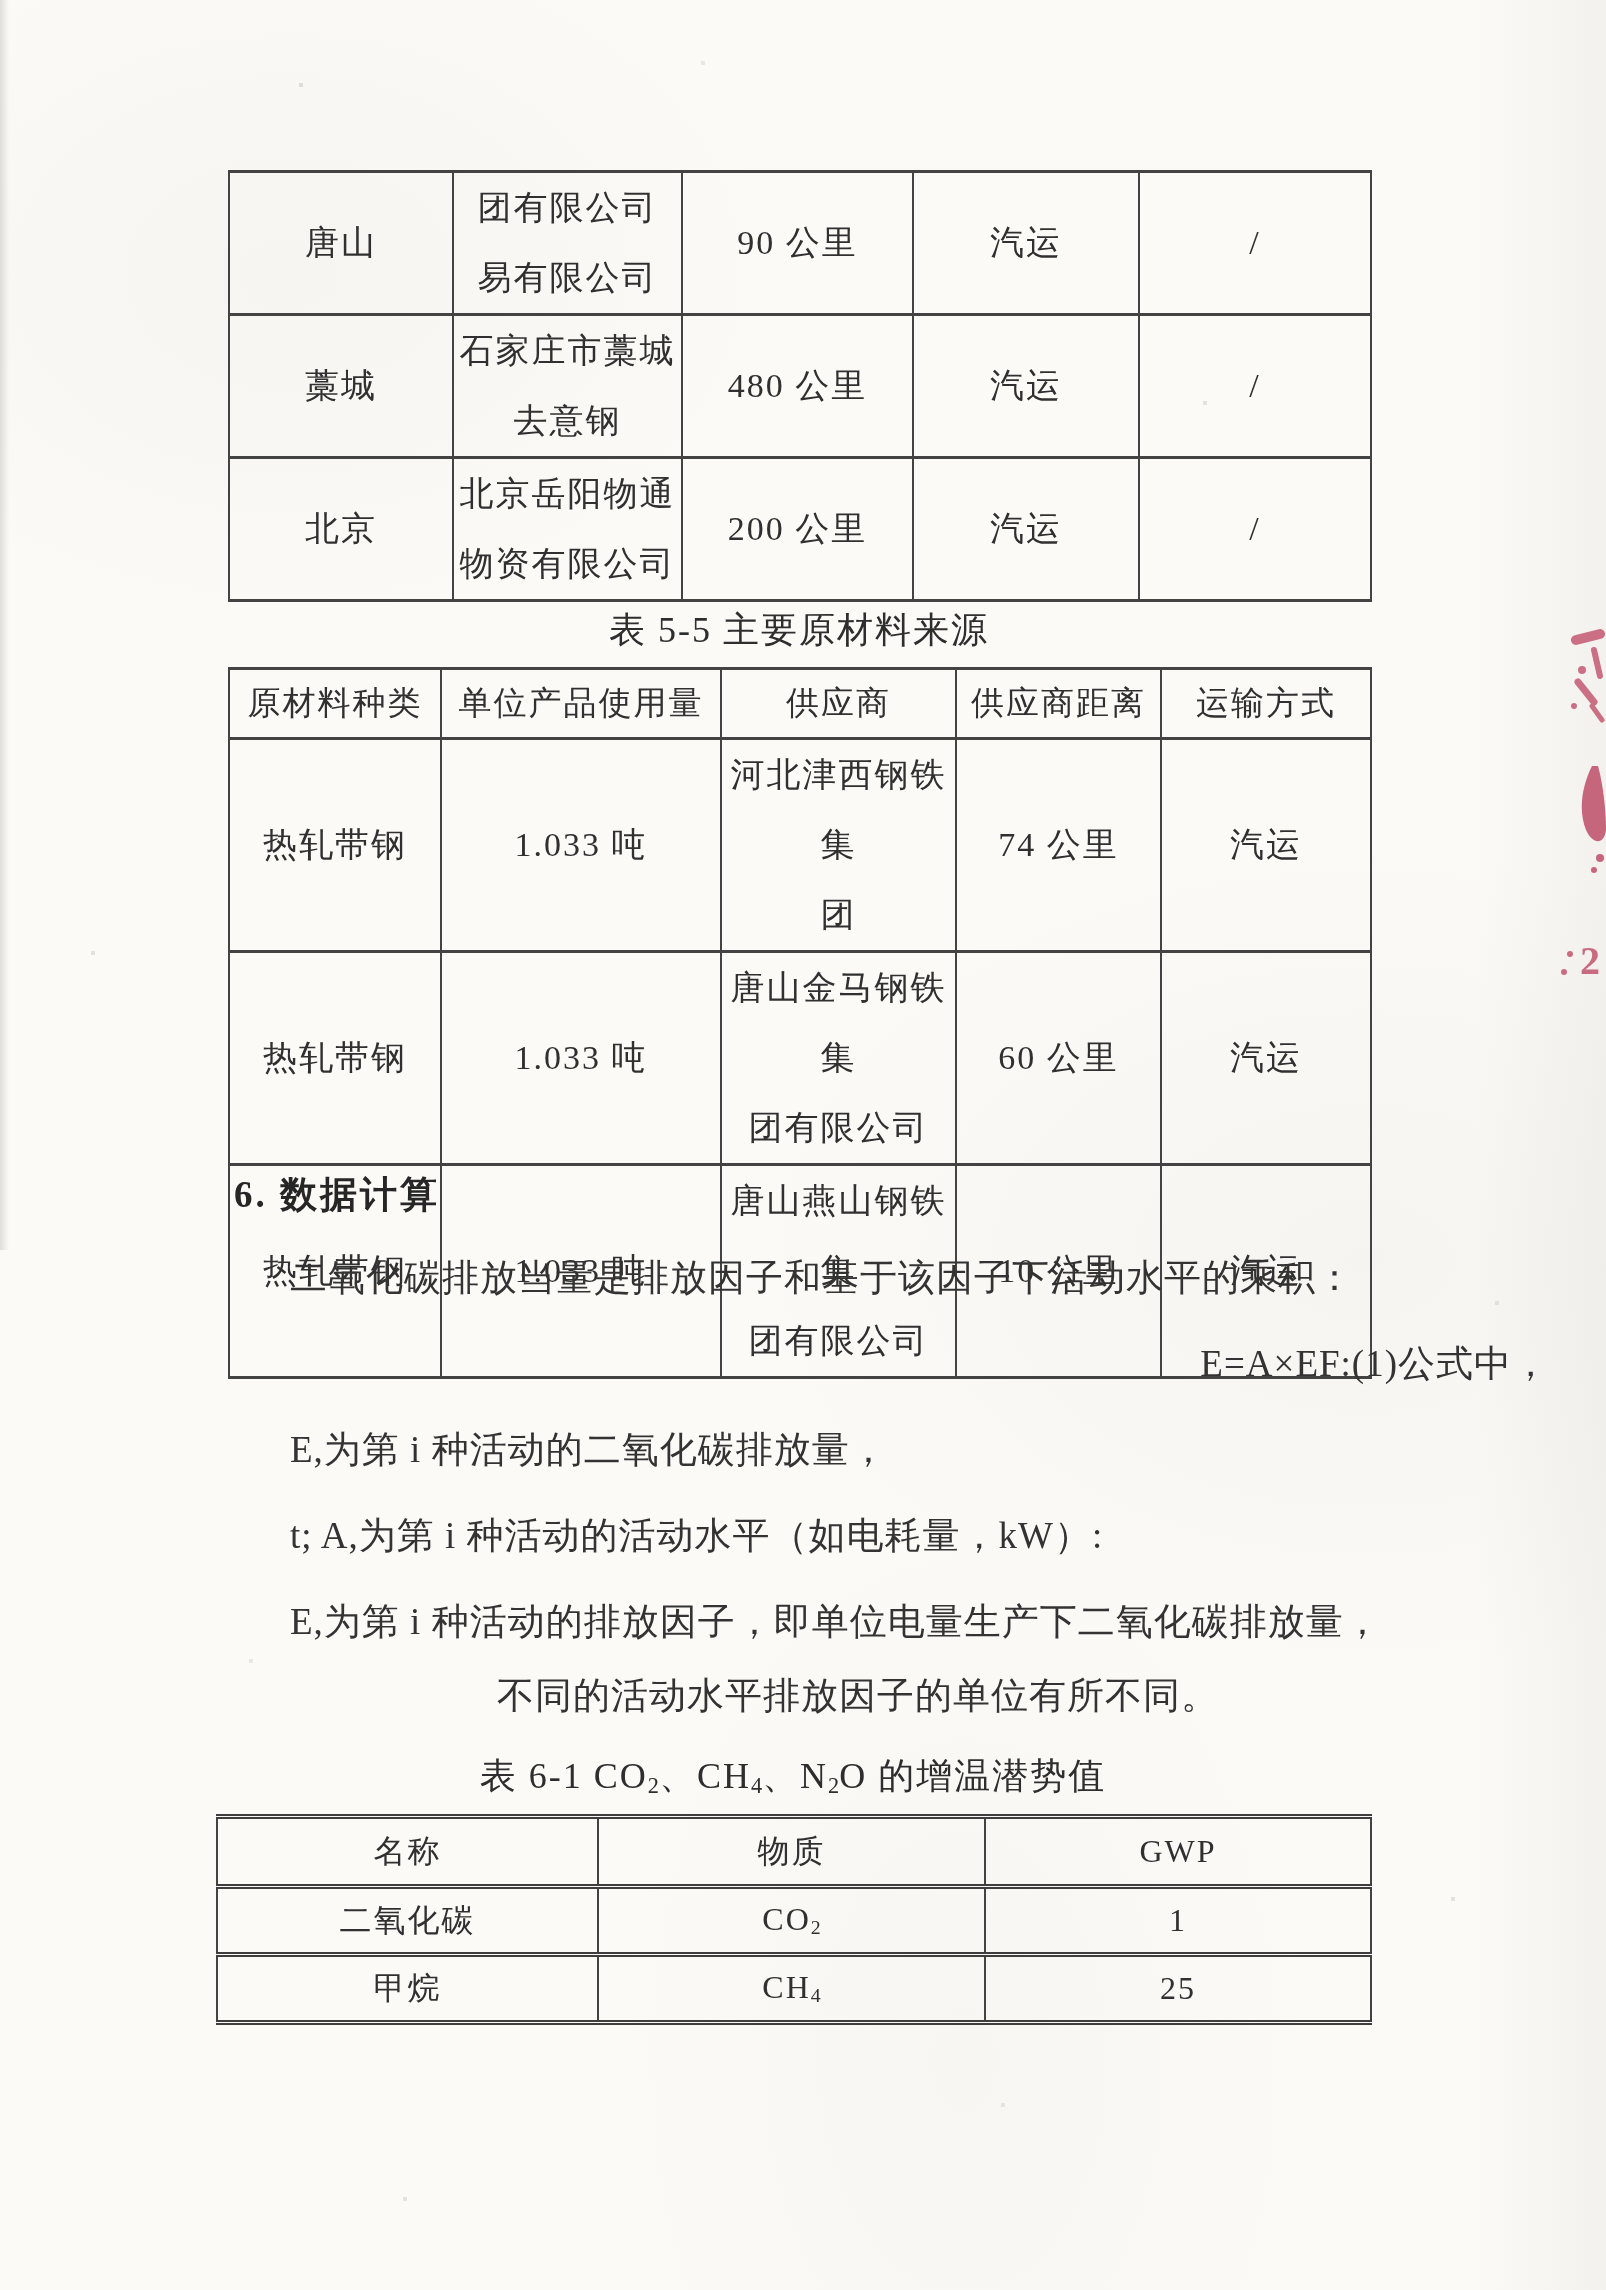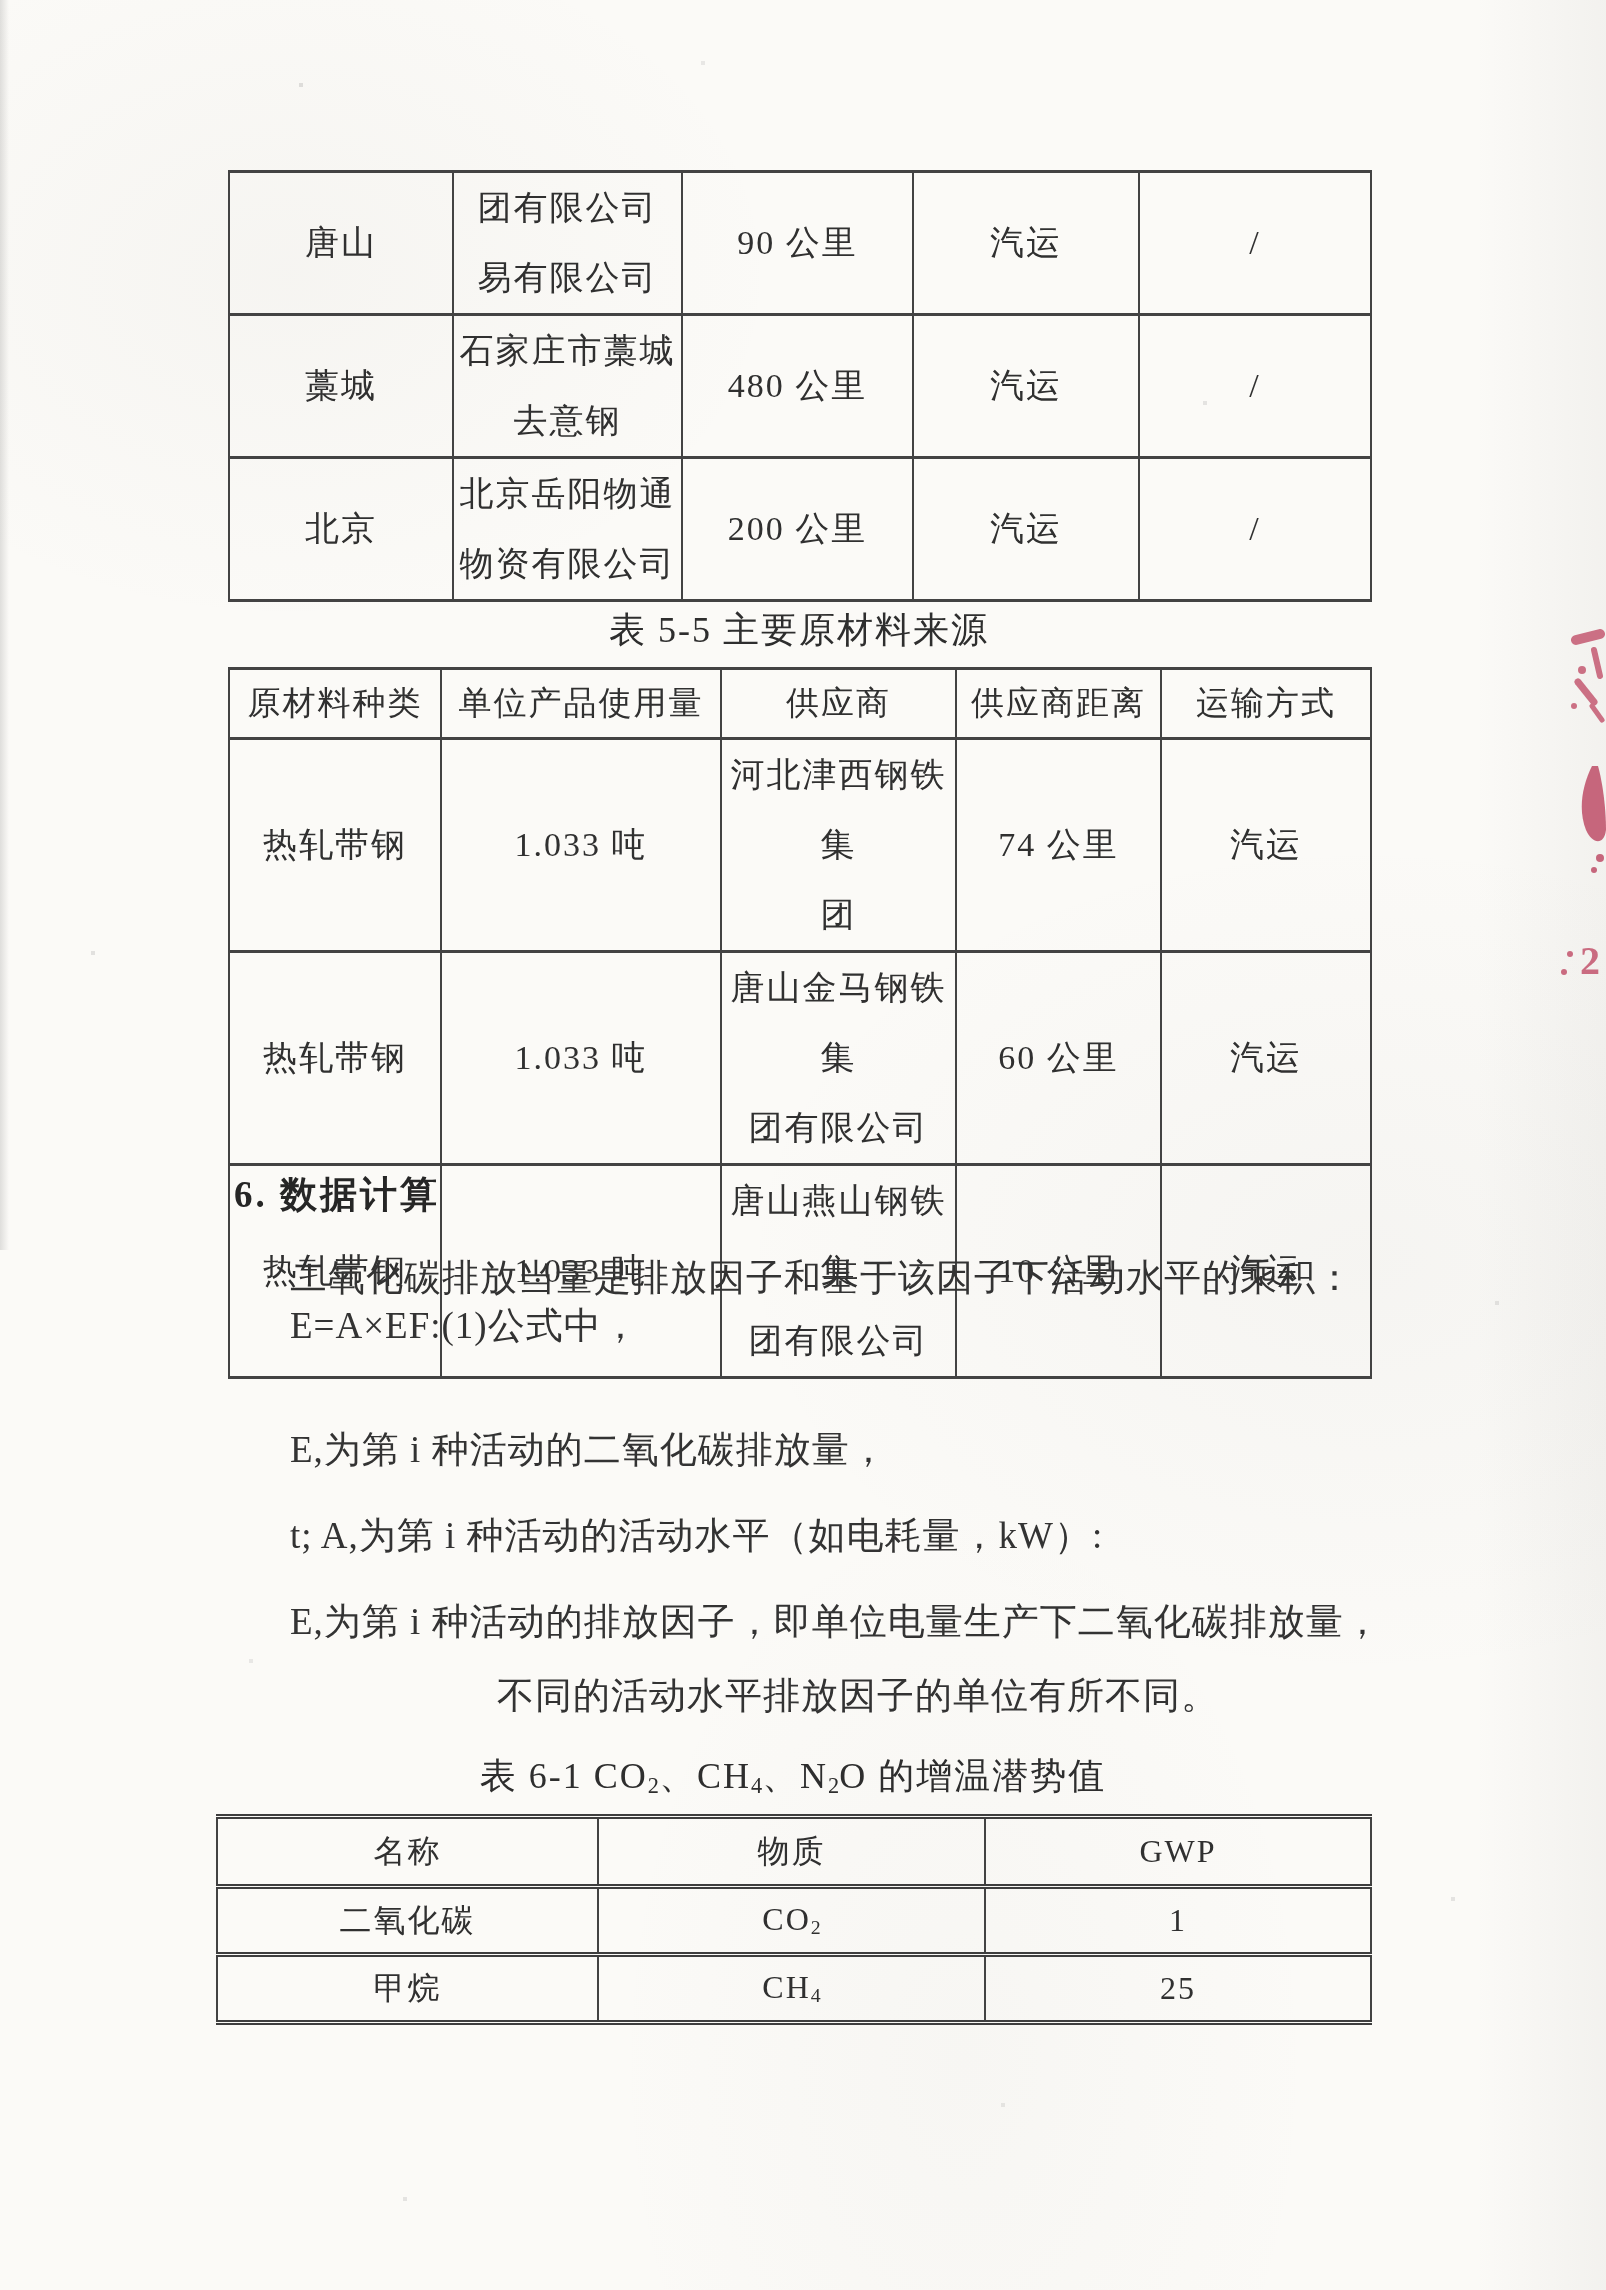--- a/index.html
+++ b/index.html
@@ -48,21 +48,21 @@
   .latin{letter-spacing:1px;}
   sub{font-size:0.62em;letter-spacing:0;vertical-align:-0.22em;}
   .tbl-title{position:absolute;text-align:center;font-size:36px;letter-spacing:2px;color:#2e2e2e;}
   .t55{left:228px;top:606px;width:1142px;}
   .t61{left:216px;top:1752px;width:1154px;}
   .heading6{position:absolute;left:234px;top:1170px;font-size:37px;font-weight:bold;
     letter-spacing:3px;color:#262626;}
   .pline{position:absolute;left:228px;width:1260px;font-size:37px;letter-spacing:1px;
     color:#333;white-space:nowrap;}
   .ind{padding-left:62px;}
-  .l1{top:1253px;} .l2{top:1301px;} .l3{top:1425px;} .l4{top:1511px;} .l5{top:1597px;} .l6{top:1671px;text-align:center;}
+  .l1{top:1253px;} .l2{top:1339px;text-align:right;} .l3{top:1425px;} .l4{top:1511px;} .l5{top:1597px;} .l6{top:1671px;text-align:center;}
   .stamp{position:absolute;left:1548px;top:618px;width:58px;height:380px;}
 </style>
 </head>
 <body>
 
 <div class="page">
 
   <div class="edge-left"></div>
   <div class="edge-right"></div>
   <div class="speckles"></div>

